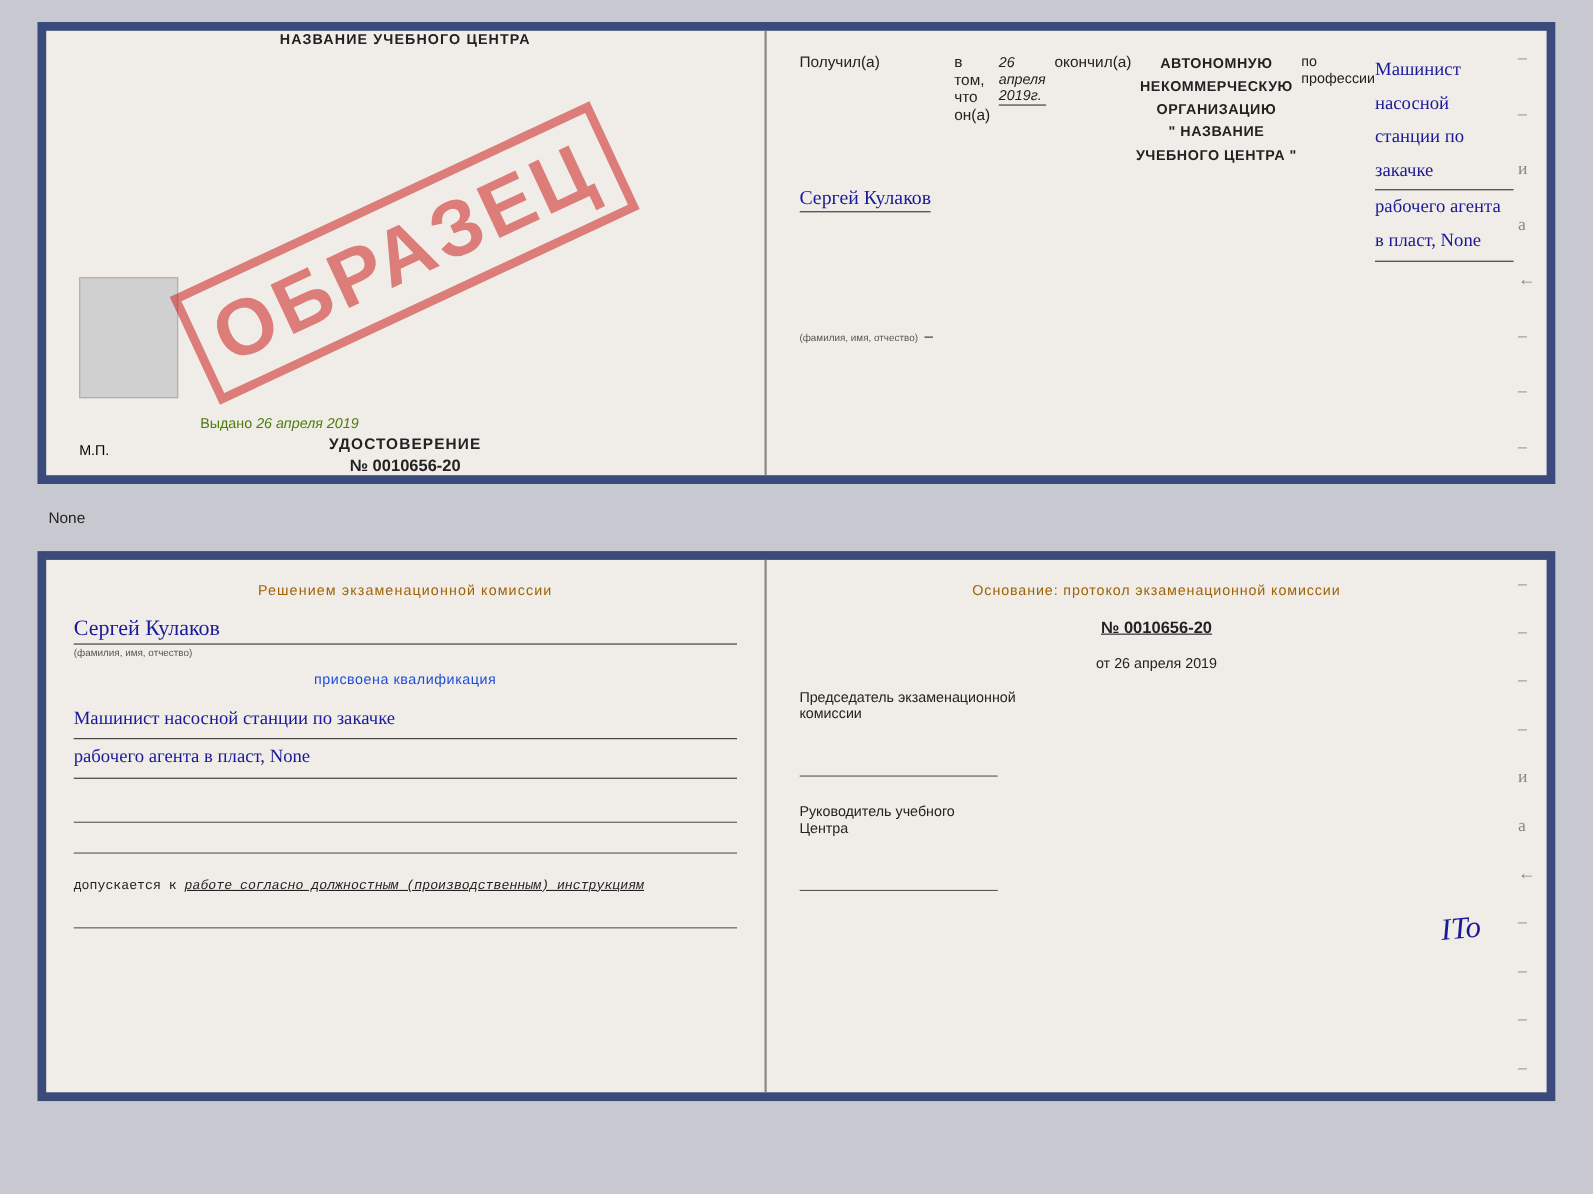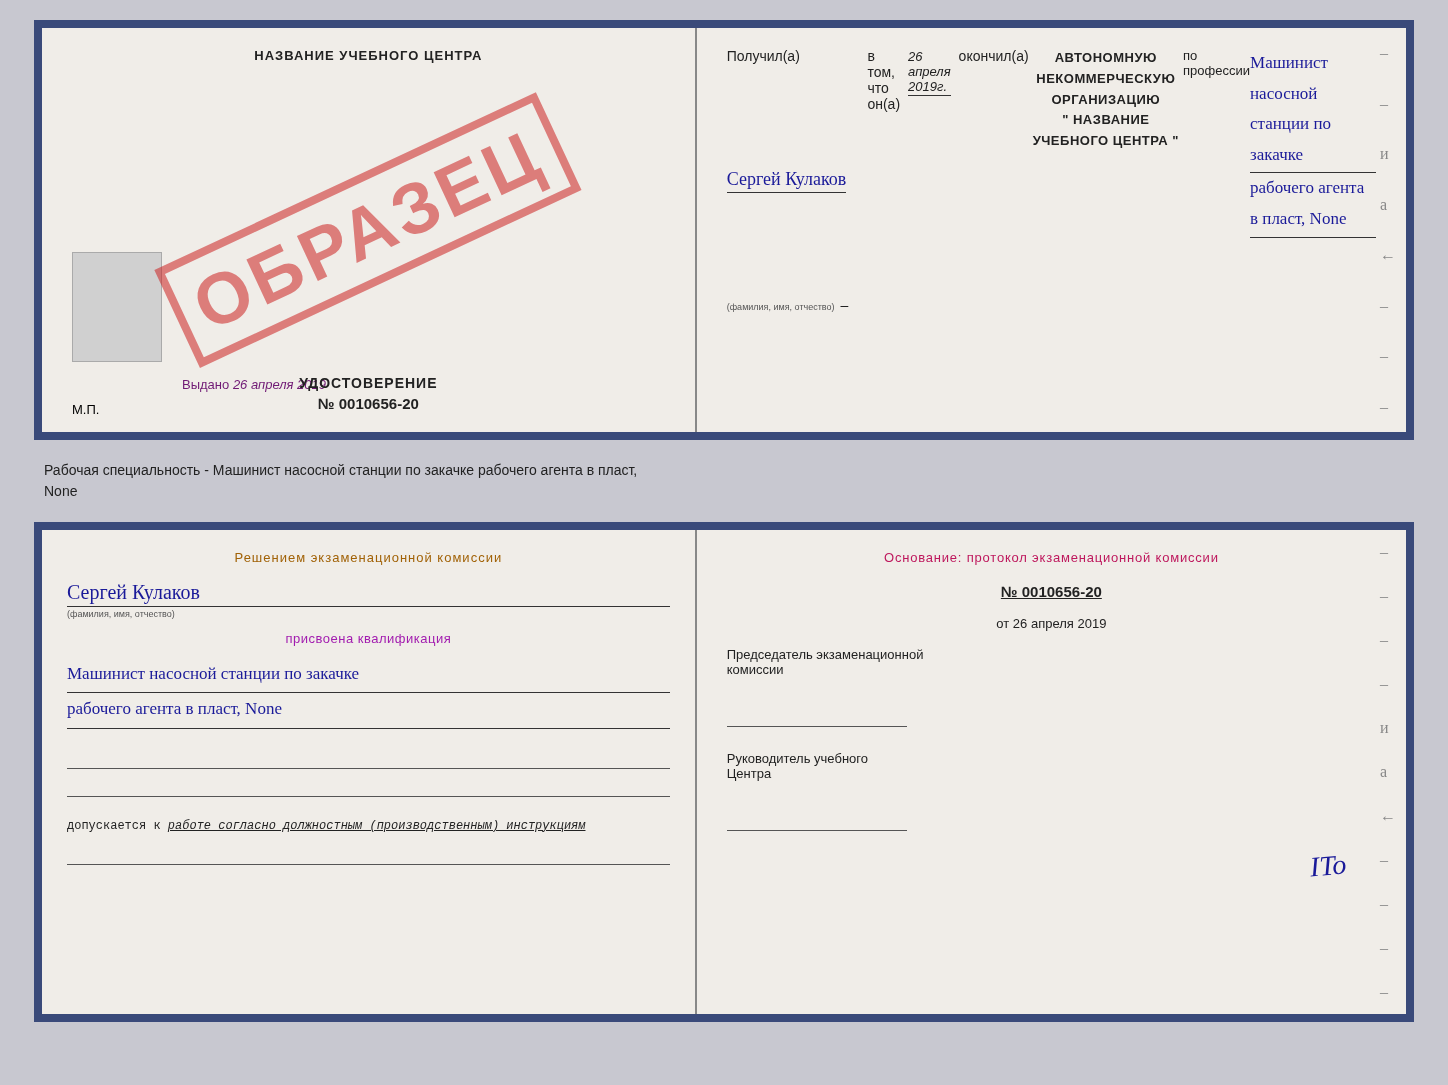--- a/index.html
+++ b/index.html
@@ -24,21 +24,20 @@
     }
 
     
     .top-doc {
       height: 420px;
     }
 
     .doc-left {
       width: 48%;
       border-right: 2px solid #888;
-      padding: 20px;
       position: relative;
       display: flex;
       flex-direction: column;
       align-items: center;
       justify-content: space-between;
     }
 
     .doc-right {
       width: 52%;
       padding: 20px 30px;
@@ -83,21 +82,21 @@
       background: #d0d0d0;
       border: 1px solid #aaa;
       position: absolute;
       left: 30px;
       bottom: 70px;
     }
 
     .vydano-line {
       font-size: 13px;
       font-family: Arial, sans-serif;
-      color: #701a75;
+      color: #4d7c0f;
       position: absolute;
       bottom: 40px;
       left: 140px;
     }
 
     .vydano-date {
       font-style: italic;
       font-size: 13px;
     }
 
@@ -263,21 +262,21 @@
       color: #555;
       font-family: Arial, sans-serif;
       border-top: 1px solid #333;
       padding-top: 2px;
       margin-top: 2px;
     }
 
     .prisvoyena-text {
       font-size: 13px;
       font-family: Arial, sans-serif;
-      color: #a21caf;
+      color: #1d4ed8;
       text-align: center;
       letter-spacing: 0.5px;
     }
 
     .handwritten-qual {
       font-family: 'Segoe Script', 'Brush Script MT', cursive;
       font-size: 17px;
       color: #1a1a99;
       border-bottom: 1px solid #333;
       padding-bottom: 2px;
@@ -308,21 +307,21 @@
       font-style: italic;
       text-decoration: underline;
       font-size: 12px;
     }
 
     
     .osnovanie-text {
       font-size: 13px;
       font-family: Arial, sans-serif;
       letter-spacing: 0.8px;
-      color: #be185d;
+      color: #a16207;
       text-align: center;
     }
 
     .protocol-num {
       font-size: 15px;
       font-family: Arial, sans-serif;
       font-weight: bold;
       color: #222;
       text-align: center;
       text-decoration: underline;
@@ -439,21 +438,20 @@
       <span>а</span>
       <span>←</span>
       <span>–</span>
       <span>–</span>
       <span>–</span>
     </div>
   </div>
 </div>
 
 <div class="between-text">
-  <div>Рабочая специальность - Машинист насосной станции по закачке рабочего агента в пласт,</div>
   <div>None</div>
 </div>
 
 <div class="document-section bottom-doc">
 
   <div class="bottom-left">
     <div class="resheniem-text">Решением  экзаменационной  комиссии</div>
 
     <div>
       <div class="handwritten-name-2">Сергей Кулаков</div>

